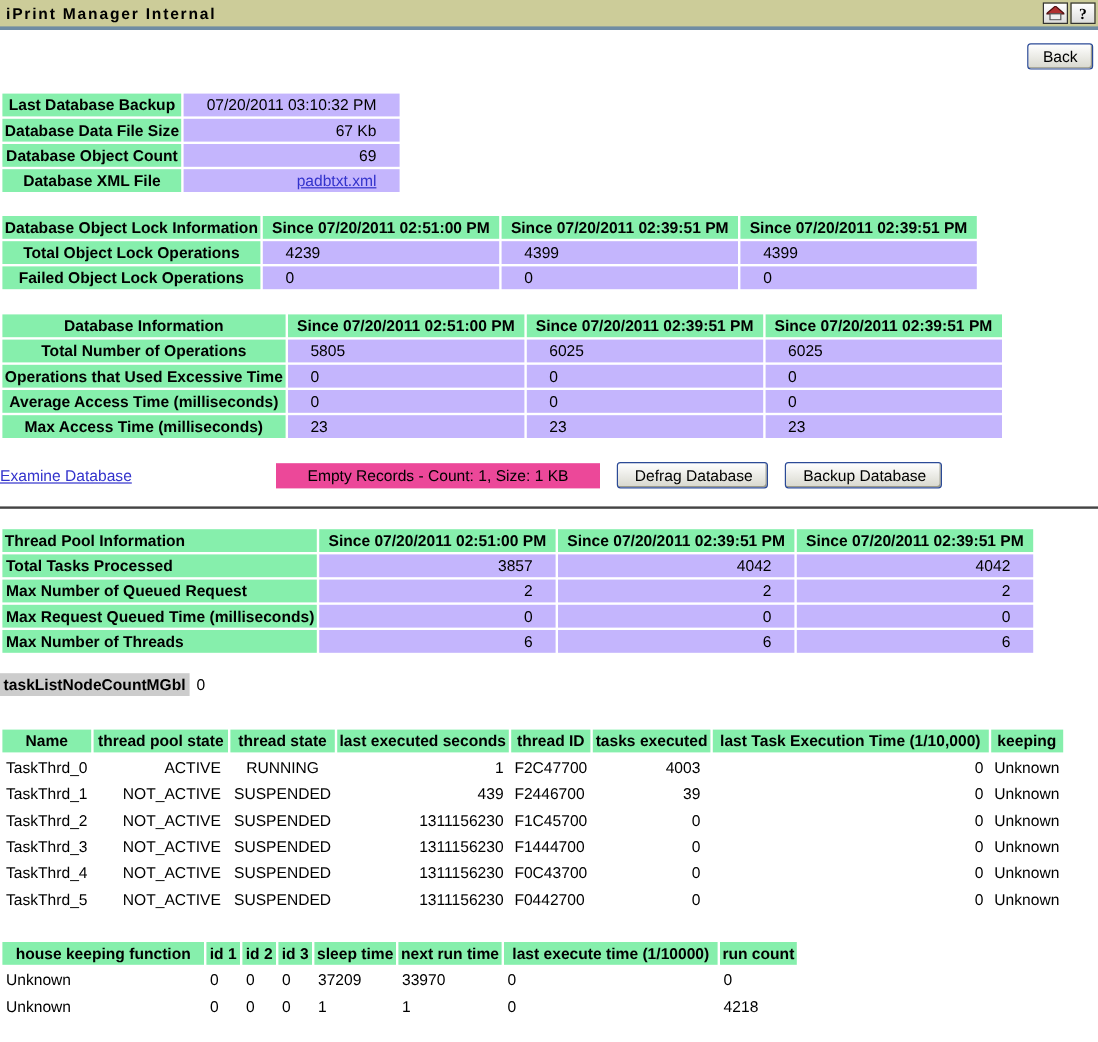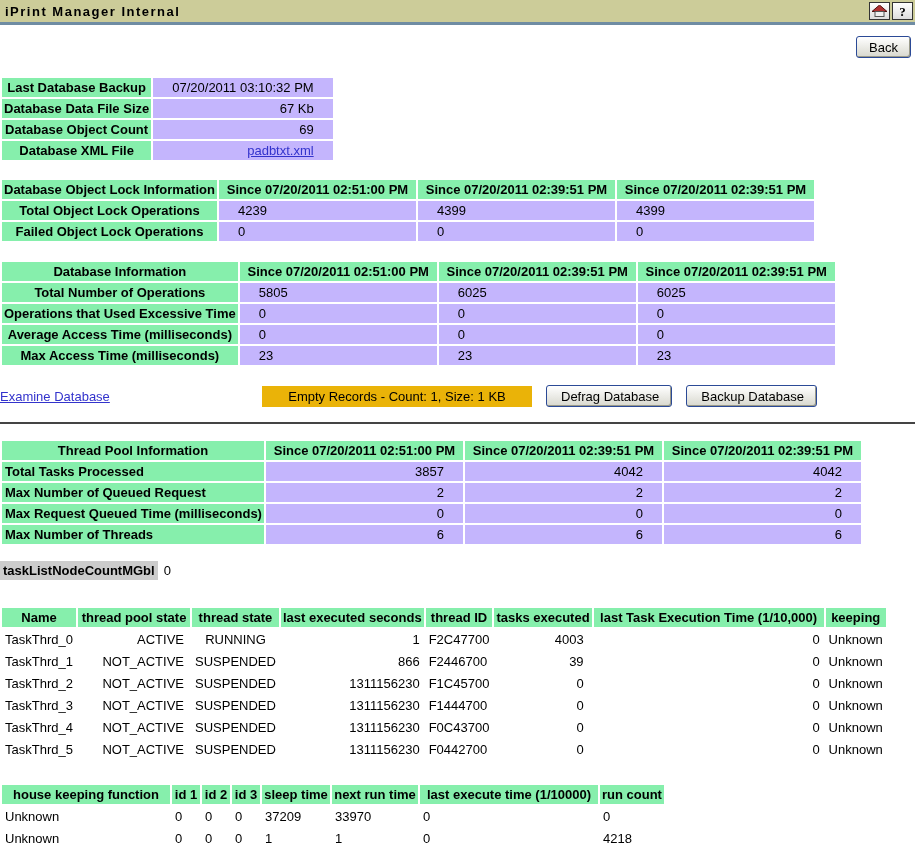--- a/index.html
+++ b/index.html
@@ -27,22 +27,22 @@
   .summary tr.left-val td{text-align:left;}
   .lock{margin-top:16px;}
   .info{margin-top:17px;}
   .lock tbody td,.info tbody td{text-align:left;}
   .pool tbody td{text-align:right;}
   .pool tbody th{text-align:left;padding-left:3px;}
   a{color:#3333CC;text-align:center;}
 
   
   .examine-row{display:flex;align-items:center;margin-top:17px;height:24px;}
-  .link-cell{width:262px;}
-  .empty-box{width:270px;background:#eab308;text-align:center;height:21px;line-height:21px;}
+  .link-cell{width:230px;}
+  .empty-box{width:270px;background:#ec4899;text-align:center;height:21px;line-height:21px;}
   .examine-row button{margin-left:14px;padding-left:14px;}
   .examine-row button + button{}
 
   hr.divider{border:none;height:2px;background:#444;margin:14px 0 0 0;}
 
   .pool{margin-top:15px;}
 
   .tasklist{margin-top:17px;}
   .tl-label{background:#CCCCCC;font-weight:bold;padding:2px 3px;}
   .tl-value{padding-left:6px;}
@@ -193,21 +193,21 @@
 
 <table class="stat pool">
   <colgroup>
       <col style="width:255px">
       <col style="width:197px">
       <col style="width:197px">
       <col style="width:197px">
     </colgroup>
   <thead>
     <tr>
-      <th style="text-align:center;">Thread Pool Information</th>
+      <th style="text-align:left;">Thread Pool Information</th>
     <th>Since 07/20/2011 02:51:00 PM</th>
         <th>Since 07/20/2011 02:39:51 PM</th>
         <th>Since 07/20/2011 02:39:51 PM</th>
       </tr>
   </thead>
   <tbody>
       <tr>
         <th>Total Tasks Processed</th>
         <td>3857</td>
         <td>4042</td>
@@ -269,21 +269,21 @@
         <td>1</td>
         <td>F2C47700</td>
         <td>4003</td>
         <td>0</td>
         <td>Unknown</td>
       </tr>
       <tr>
         <td>TaskThrd_1</td>
         <td>NOT_ACTIVE</td>
         <td>SUSPENDED</td>
-        <td>866</td>
+        <td>439</td>
         <td>F2446700</td>
         <td>39</td>
         <td>0</td>
         <td>Unknown</td>
       </tr>
       <tr>
         <td>TaskThrd_2</td>
         <td>NOT_ACTIVE</td>
         <td>SUSPENDED</td>
         <td>1311156230</td>

